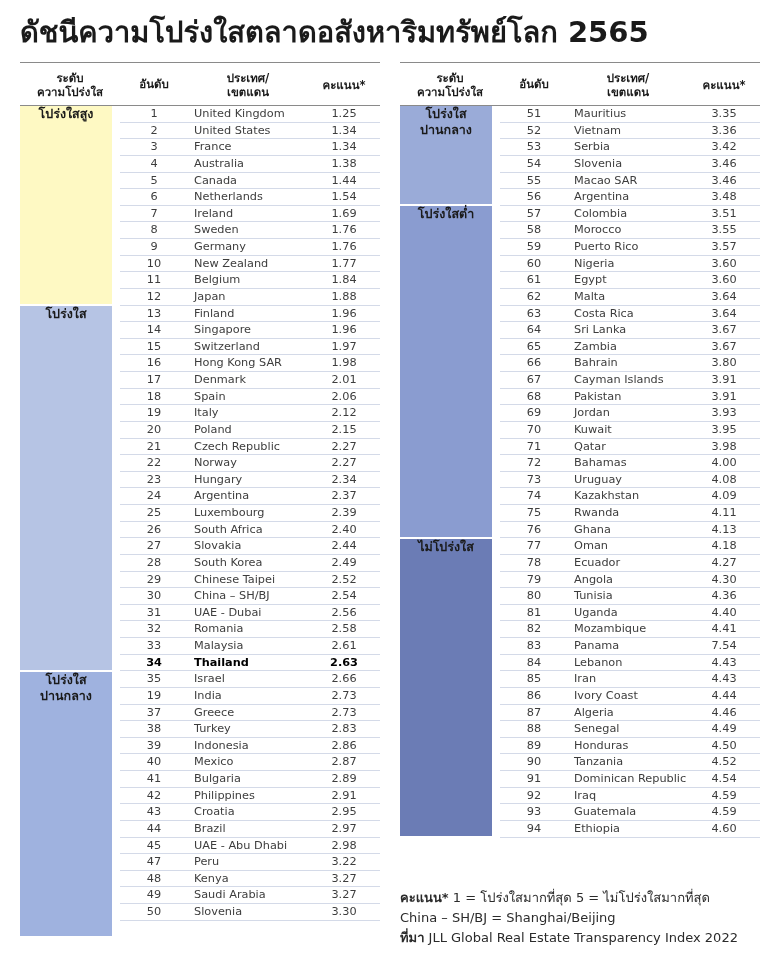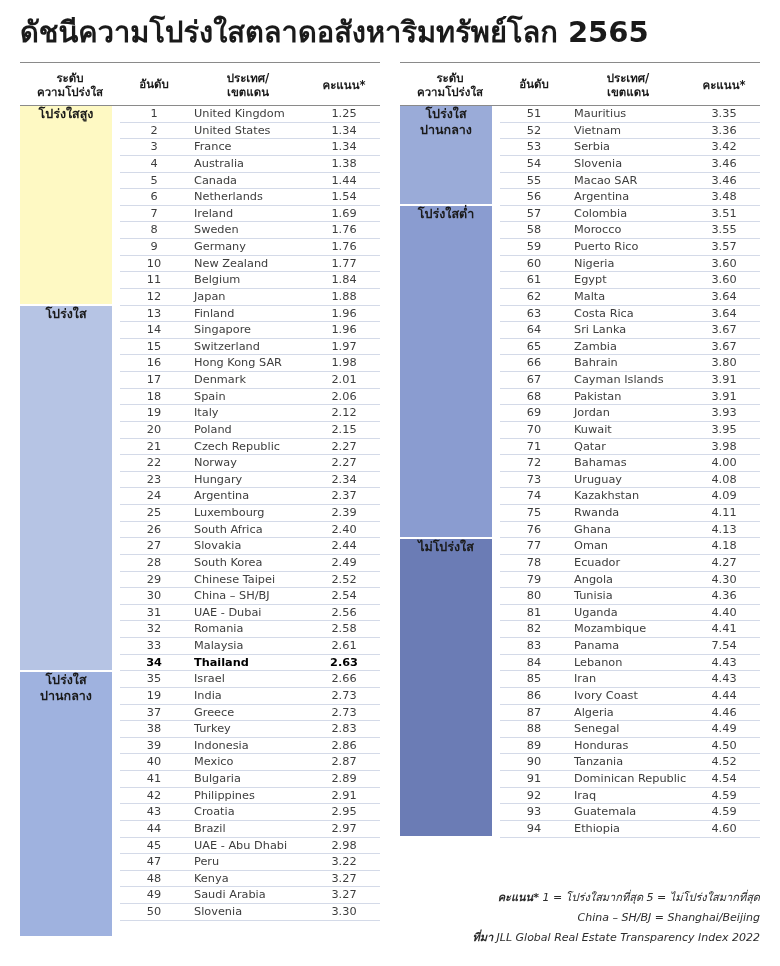--- a/index.html
+++ b/index.html
@@ -121,25 +121,23 @@
   .c-rank    { left: 0px;   width: 68px;  text-align: center; }
   .c-country { left: 68px;  width: 120px; text-align: left; padding-left: 6px; box-sizing: border-box; }
   .c-score   { left: 188px; width: 72px;  text-align: center; }
 
   
   .footnotes {
     position: absolute;
     right: 20px;
     top: 888px;
     width: 360px;
-    text-align: right;
-    font-size: 11px;
+    font-size: 13px;
     color: #2b2b2b;
     line-height: 20px;
-    font-style: italic;
   }
   .footnotes .fn { white-space: nowrap; }
   .footnotes .lbl { font-weight: bold; }
 </style>
 </head>
 <body>
 
 <div class="page">
 
   <div class="title">ดัชนีความโปร่งใสตลาดอสังหาริมทรัพย์โลก 2565</div>

